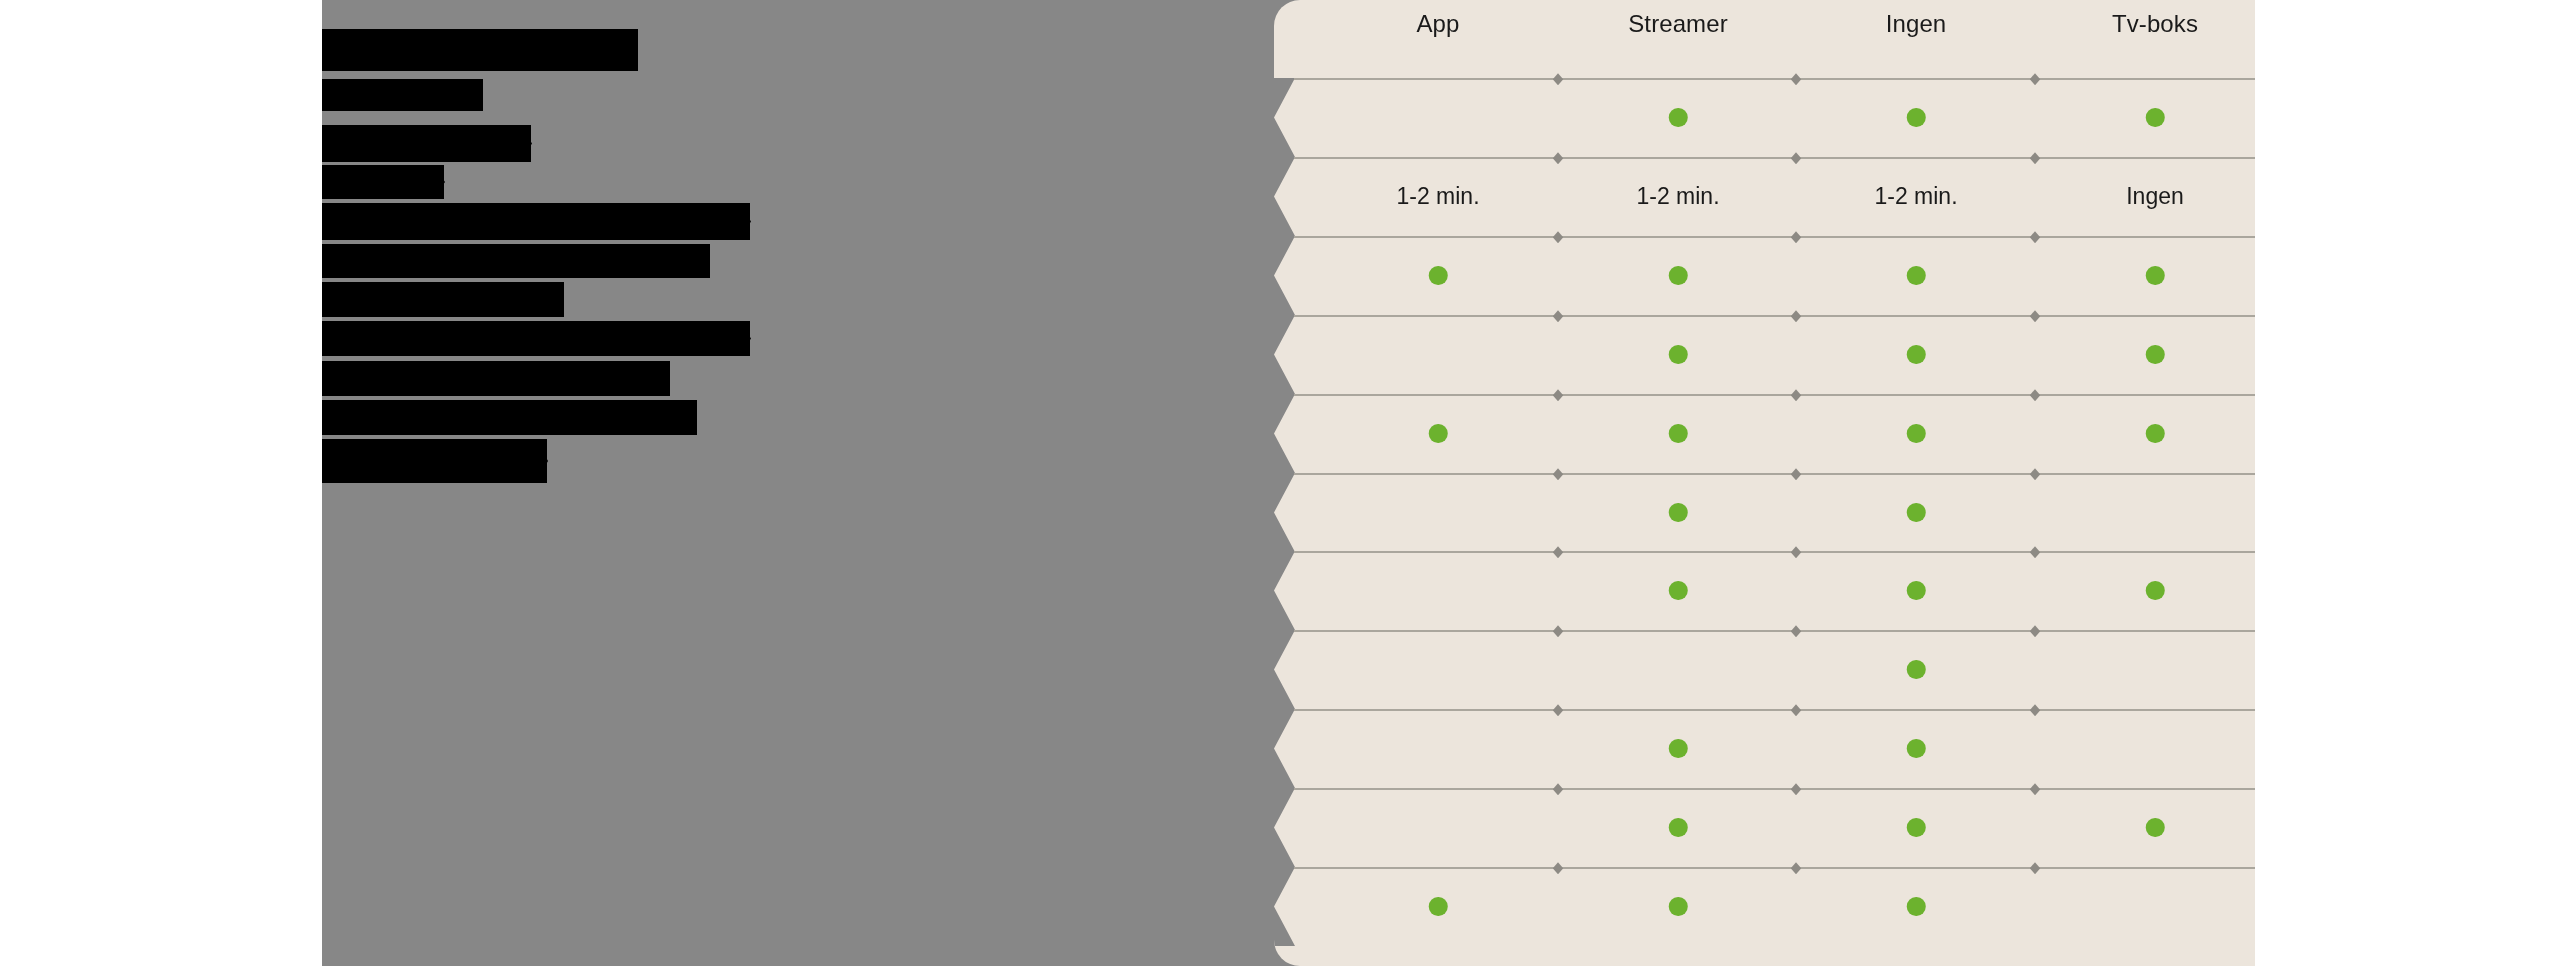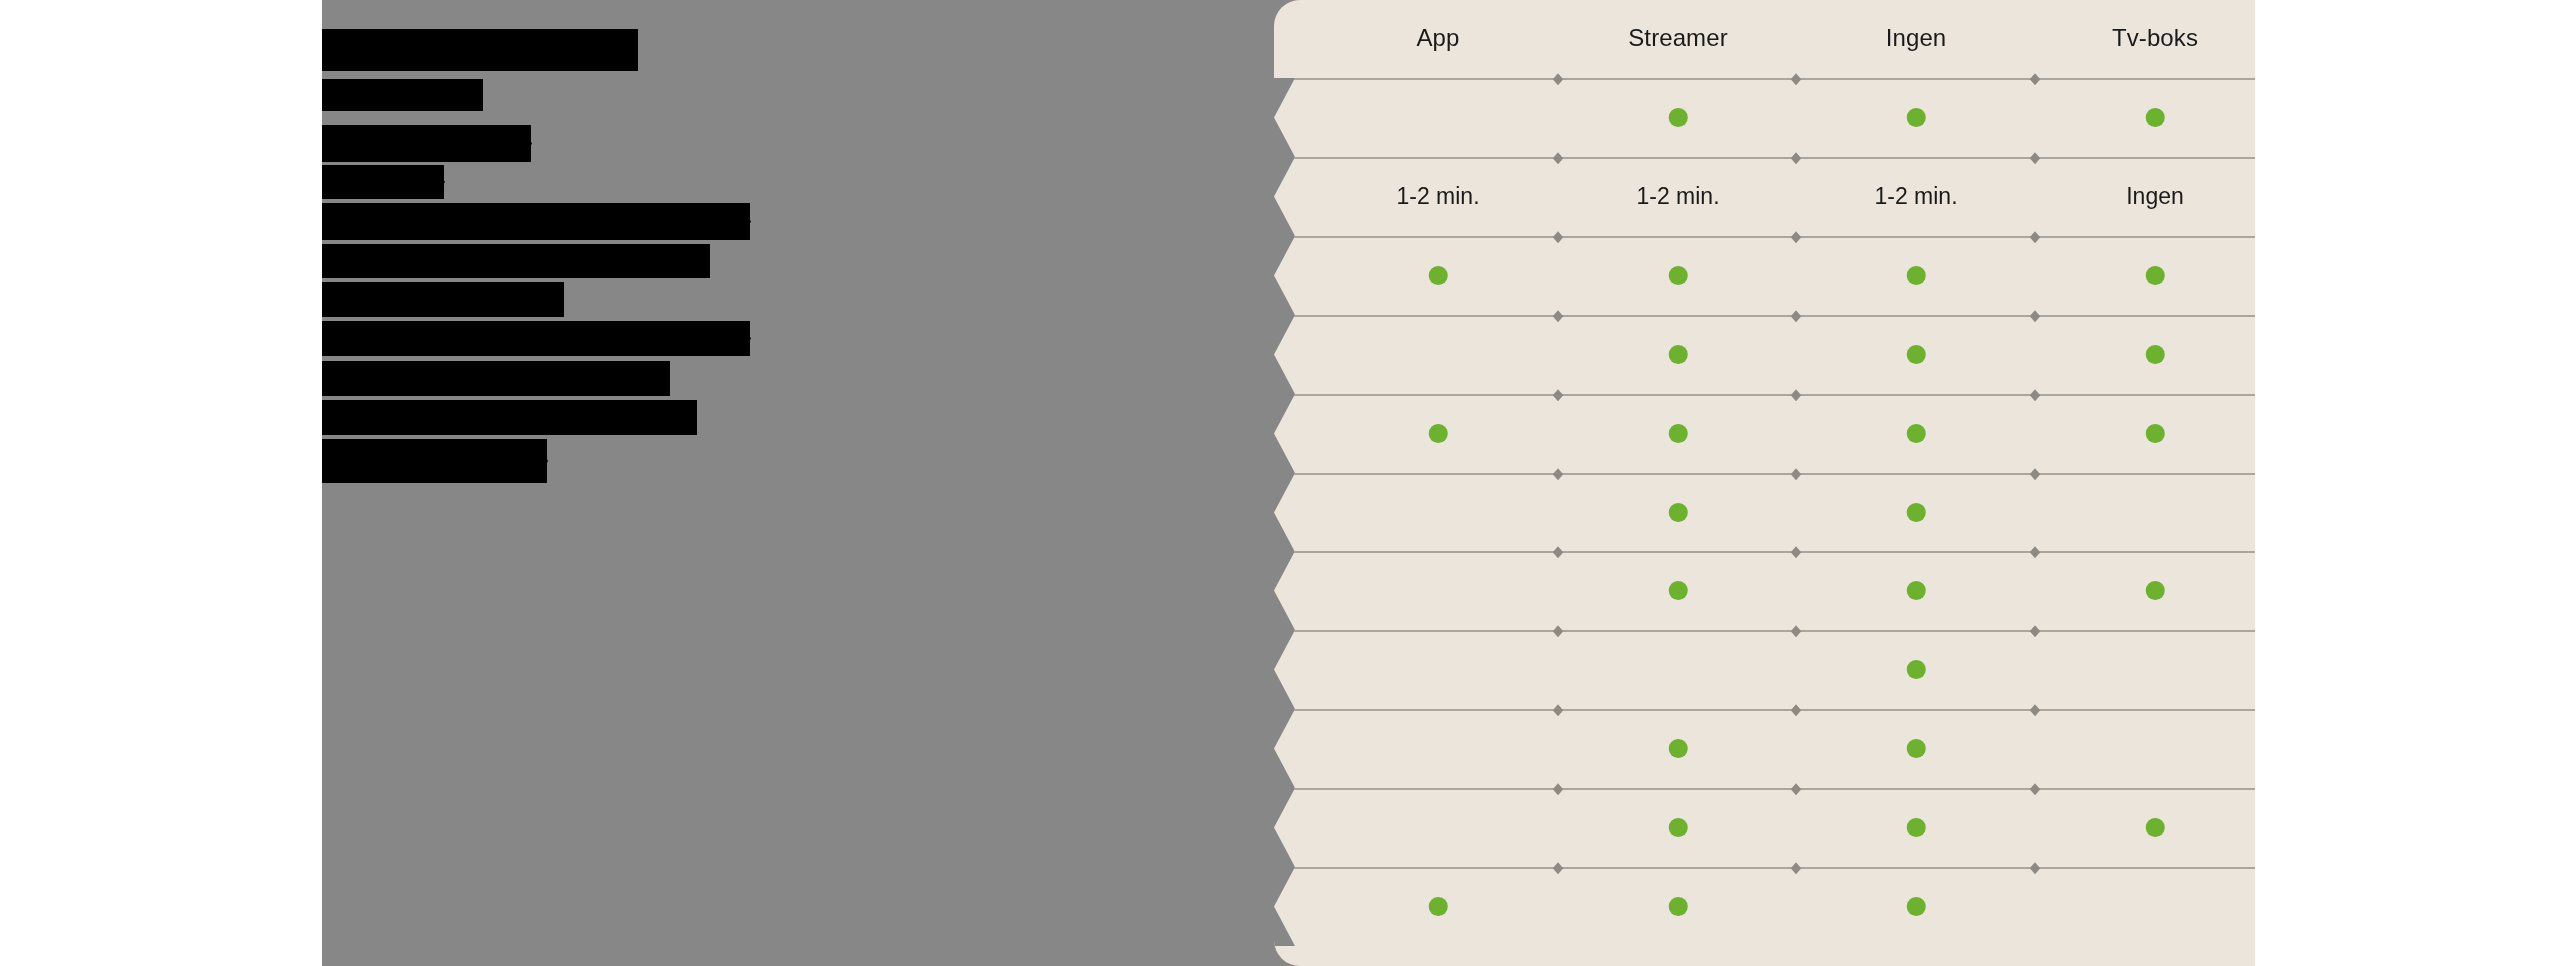--- a/index.html
+++ b/index.html
@@ -68,21 +68,21 @@
 
   .spec-header {
     position: absolute;
     left: 0;
     top: 0;
     width: 100%;
     height: 78px;
   }
   .col-header {
     position: absolute;
-    top: 24px;
+    top: 10px;
     transform: translateX(-50%);
     font-size: 24px;
     font-weight: 400;
     color: #1a1a1a;
     white-space: nowrap;
     letter-spacing: 0.1px;
   }
 
   .spec-row {
     position: absolute;

